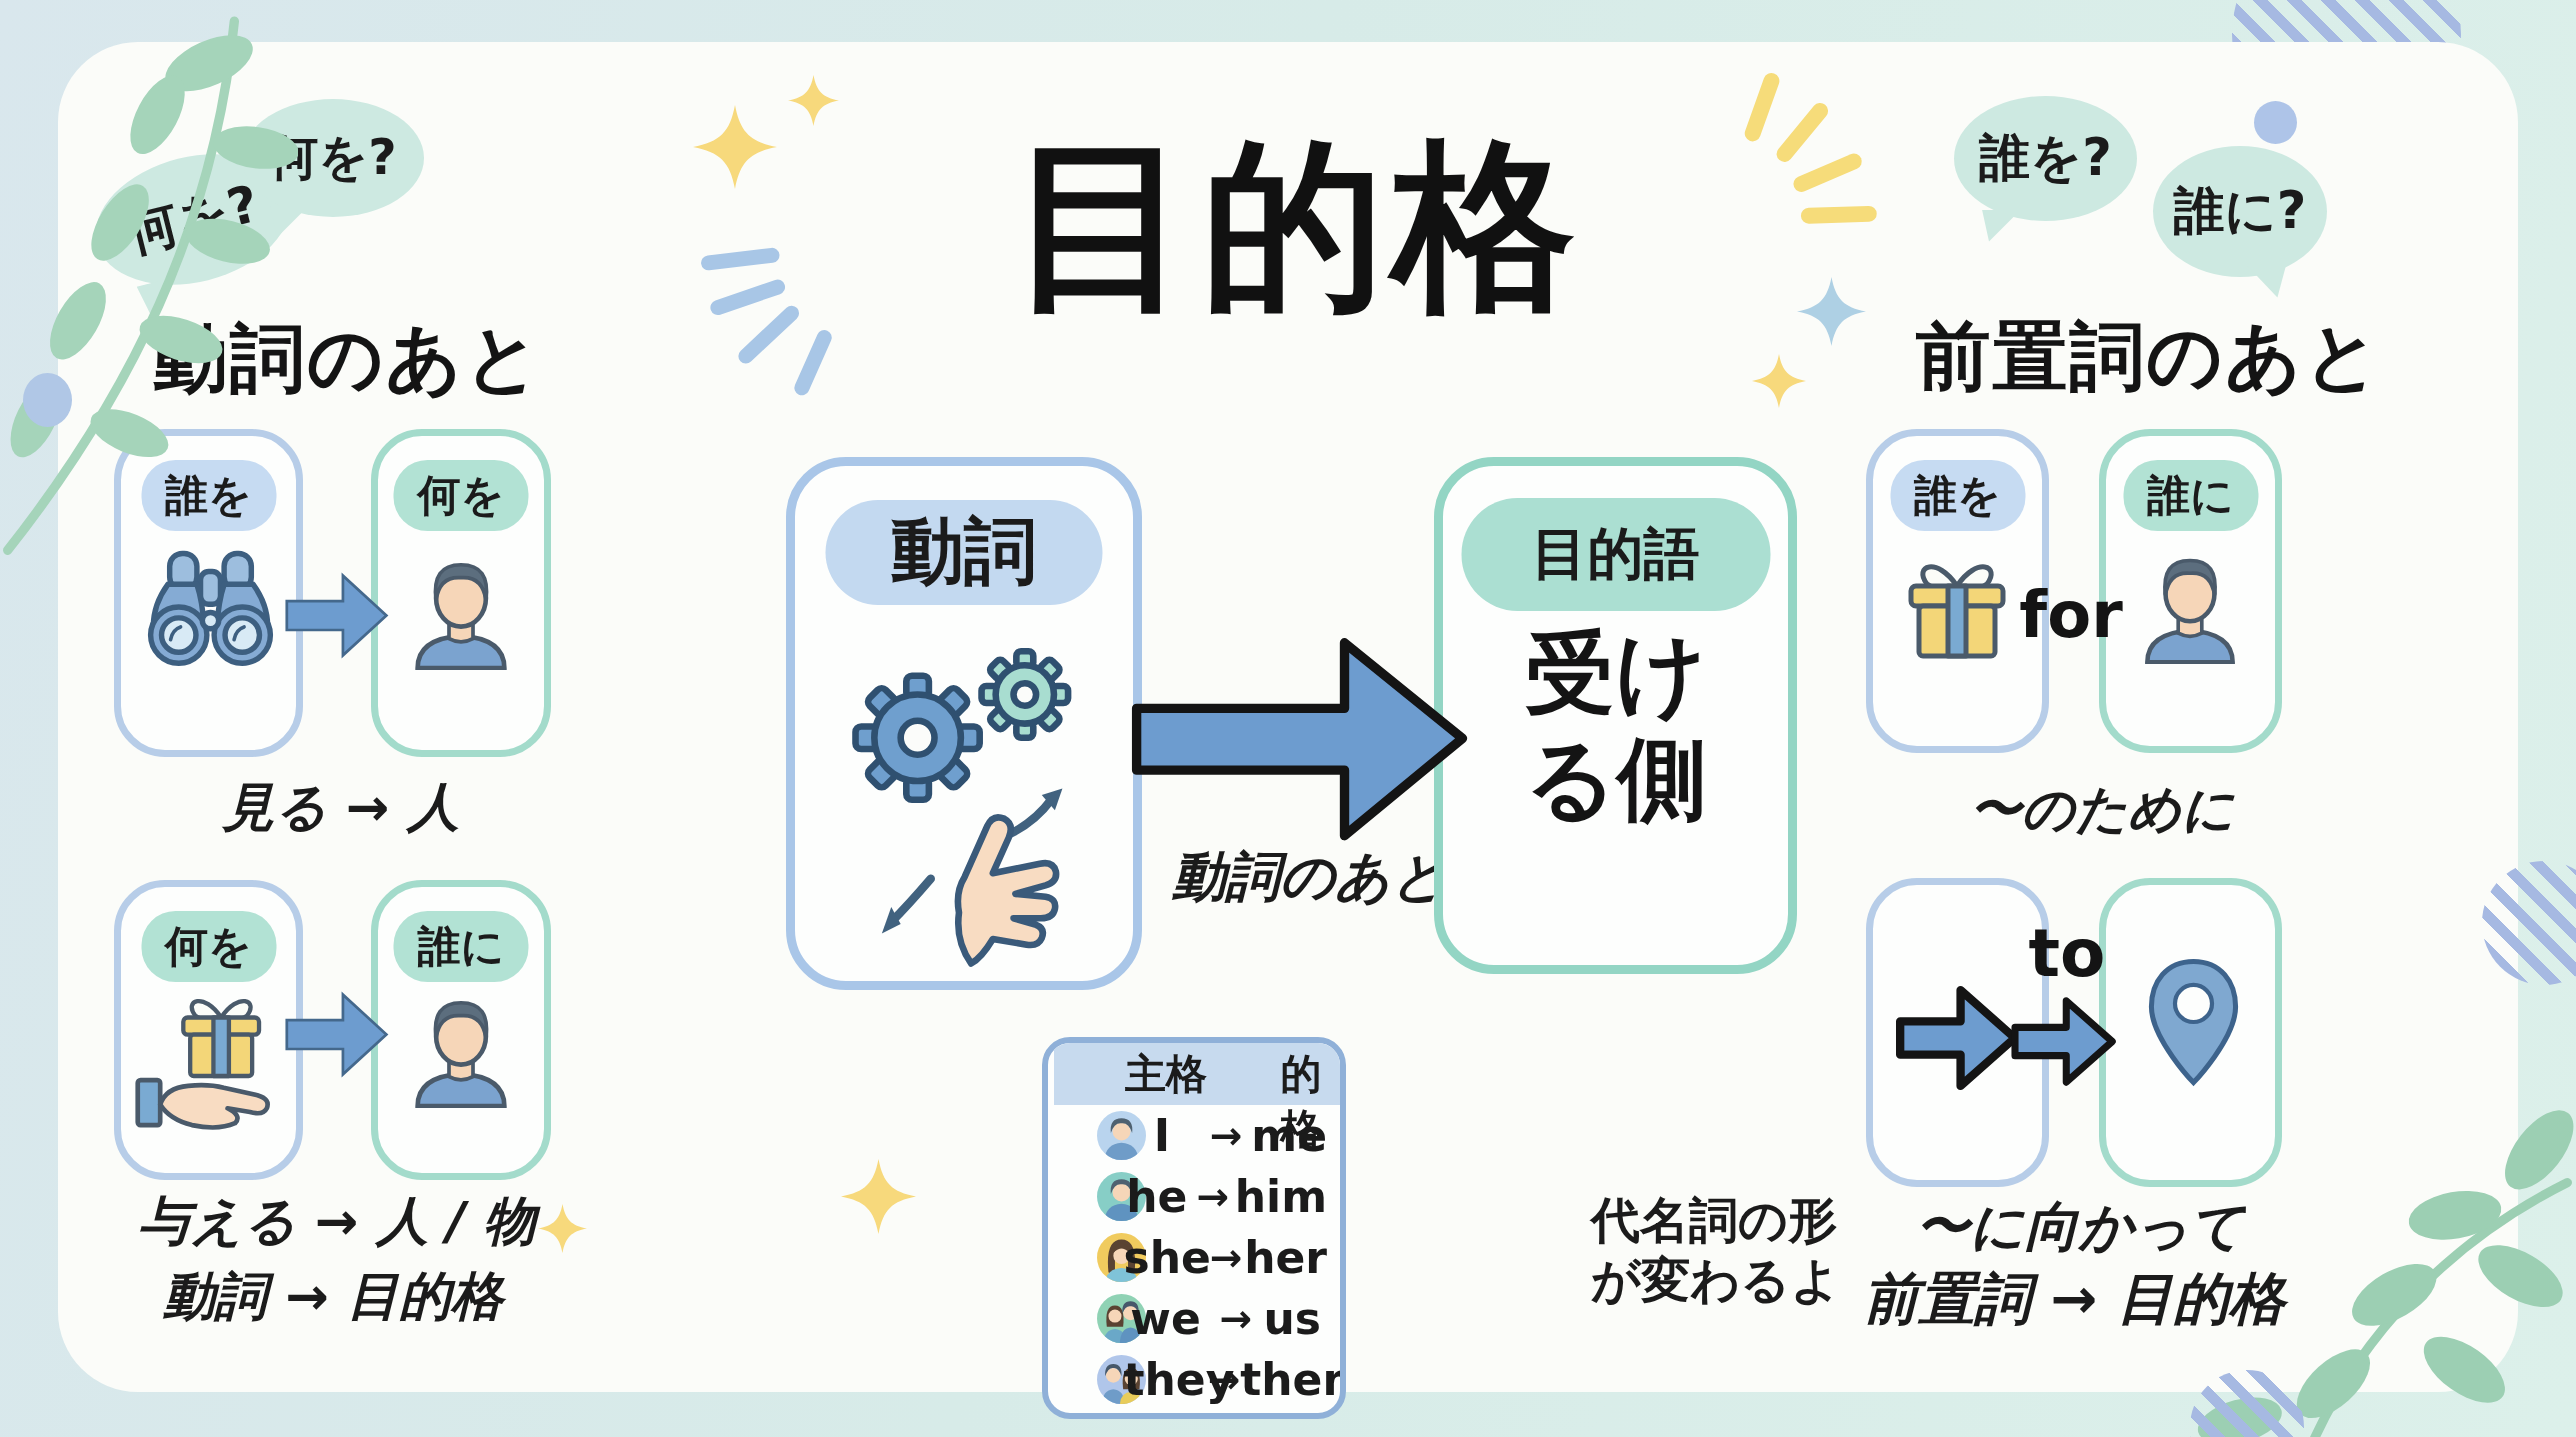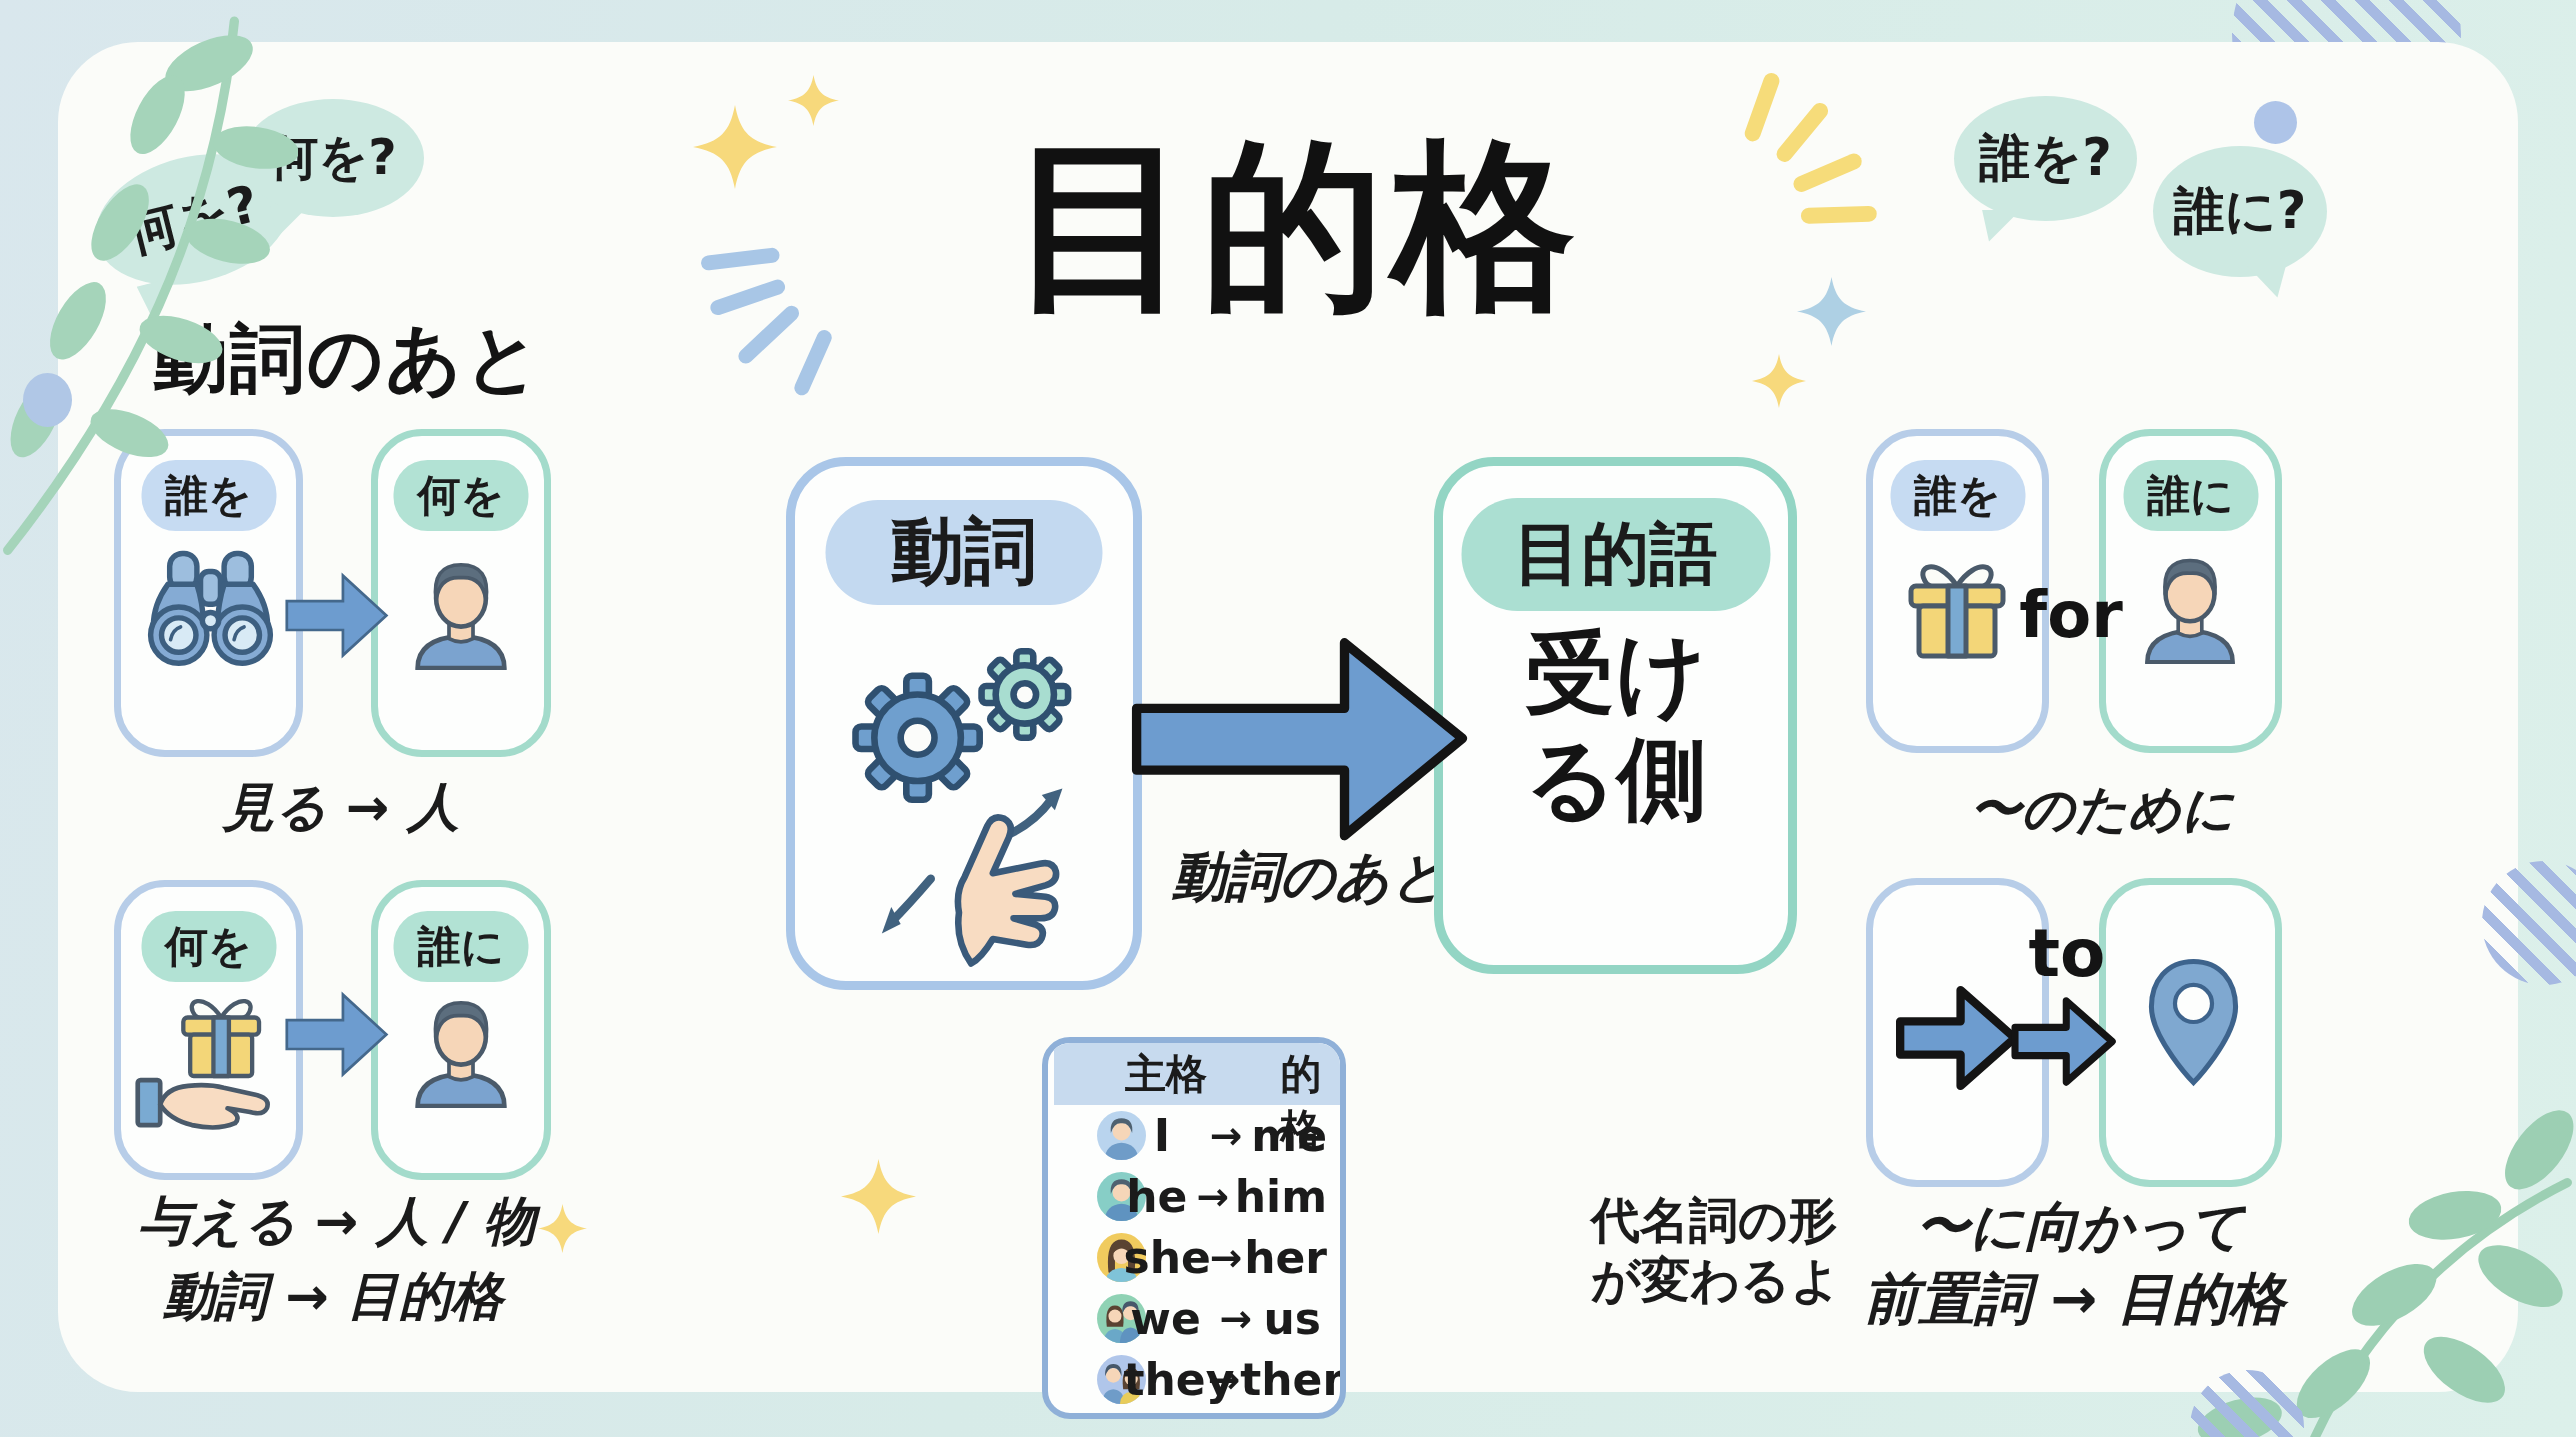--- a/index.html
+++ b/index.html
@@ -179,21 +179,21 @@
       <path d="M135 362 Q118 338 122 308 Q118 286 128 270 L152 216 Q158 203 170 208 Q181 214 175 228 L158 266 L208 256 Q222 253 225 264 Q227 275 214 279 L182 288 L214 291 Q226 293 224 304 Q222 314 209 314 L180 314 L204 321 Q214 325 210 335 Q206 344 194 342 L158 336 Q146 356 135 362 Z" fill="#f8dcc2" stroke="#3a5a7a" stroke-width="7" stroke-linejoin="round"></path>
     </svg>
   </div>
 
   <svg class="icon" style="left:1131px;top:622px;z-index:3;" width="339" height="227" viewBox="0 0 362 242">
     <polygon points="6,92 228,92 228,22 354,124 228,228 228,158 6,158" fill="#6d9ccf" stroke="#141414" stroke-width="10" stroke-linejoin="round"></polygon>
   </svg>
   <div class="caption" style="left:1309px;top:841px;font-size:54px;">動詞のあと</div>
 
   <div class="card cg" style="left:1434px;top:457px;width:363px;height:517px;">
-    <div class="pill" style="top:32px;width:309px;height:113px;background:#abdfd2;font-size:68px;">
+    <div class="pill" style="top:32px;width:309px;height:113px;background:#abdfd2;font-size:56px;">
       <span>目的語</span>
     </div>
   </div>
   <div class="obj-lines">
     <div>受け</div>
     <div>る側</div>
   </div>
 
   <div class="ptable">
     <div class="thead">
@@ -277,20 +277,21 @@
     <div>代名詞の形</div>
     <div>が変わるよ</div>
   </div>
 
   <div class="bubble" style="left:1954px;top:96px;width:183px;height:125px;font-size:51px;">
     <span>誰を?</span>
   </div>
   <div class="bubble tail-r" style="left:2153px;top:146px;width:174px;height:131px;font-size:51px;">
     <span>誰に?</span>
   </div>
+  <div class="sec-h" style="left:2149px;top:307px;">前置詞のあと</div>
 
   <div class="card b" style="left:1866px;top:429px;width:183px;height:324px;">
     <div class="badge bb">誰を</div>
     <svg class="icon" style="left:24px;top:110px;" width="120" height="124" viewBox="0 0 120 120">
       <g stroke="#4a5a6a" stroke-width="5" stroke-linejoin="round">
         <path d="M60 38 C40 8 16 18 30 36 Q40 44 60 38 Z" fill="#fbfcf8"></path>
         <path d="M60 38 C80 8 104 18 90 36 Q80 44 60 38 Z" fill="#fbfcf8"></path>
         <rect x="14" y="38" width="92" height="20" rx="5" fill="#f3d678"></rect>
         <rect x="22" y="58" width="76" height="50" rx="4" fill="#f3d678"></rect>
         <rect x="51" y="38" width="18" height="70" fill="#7aaad2"></rect>

